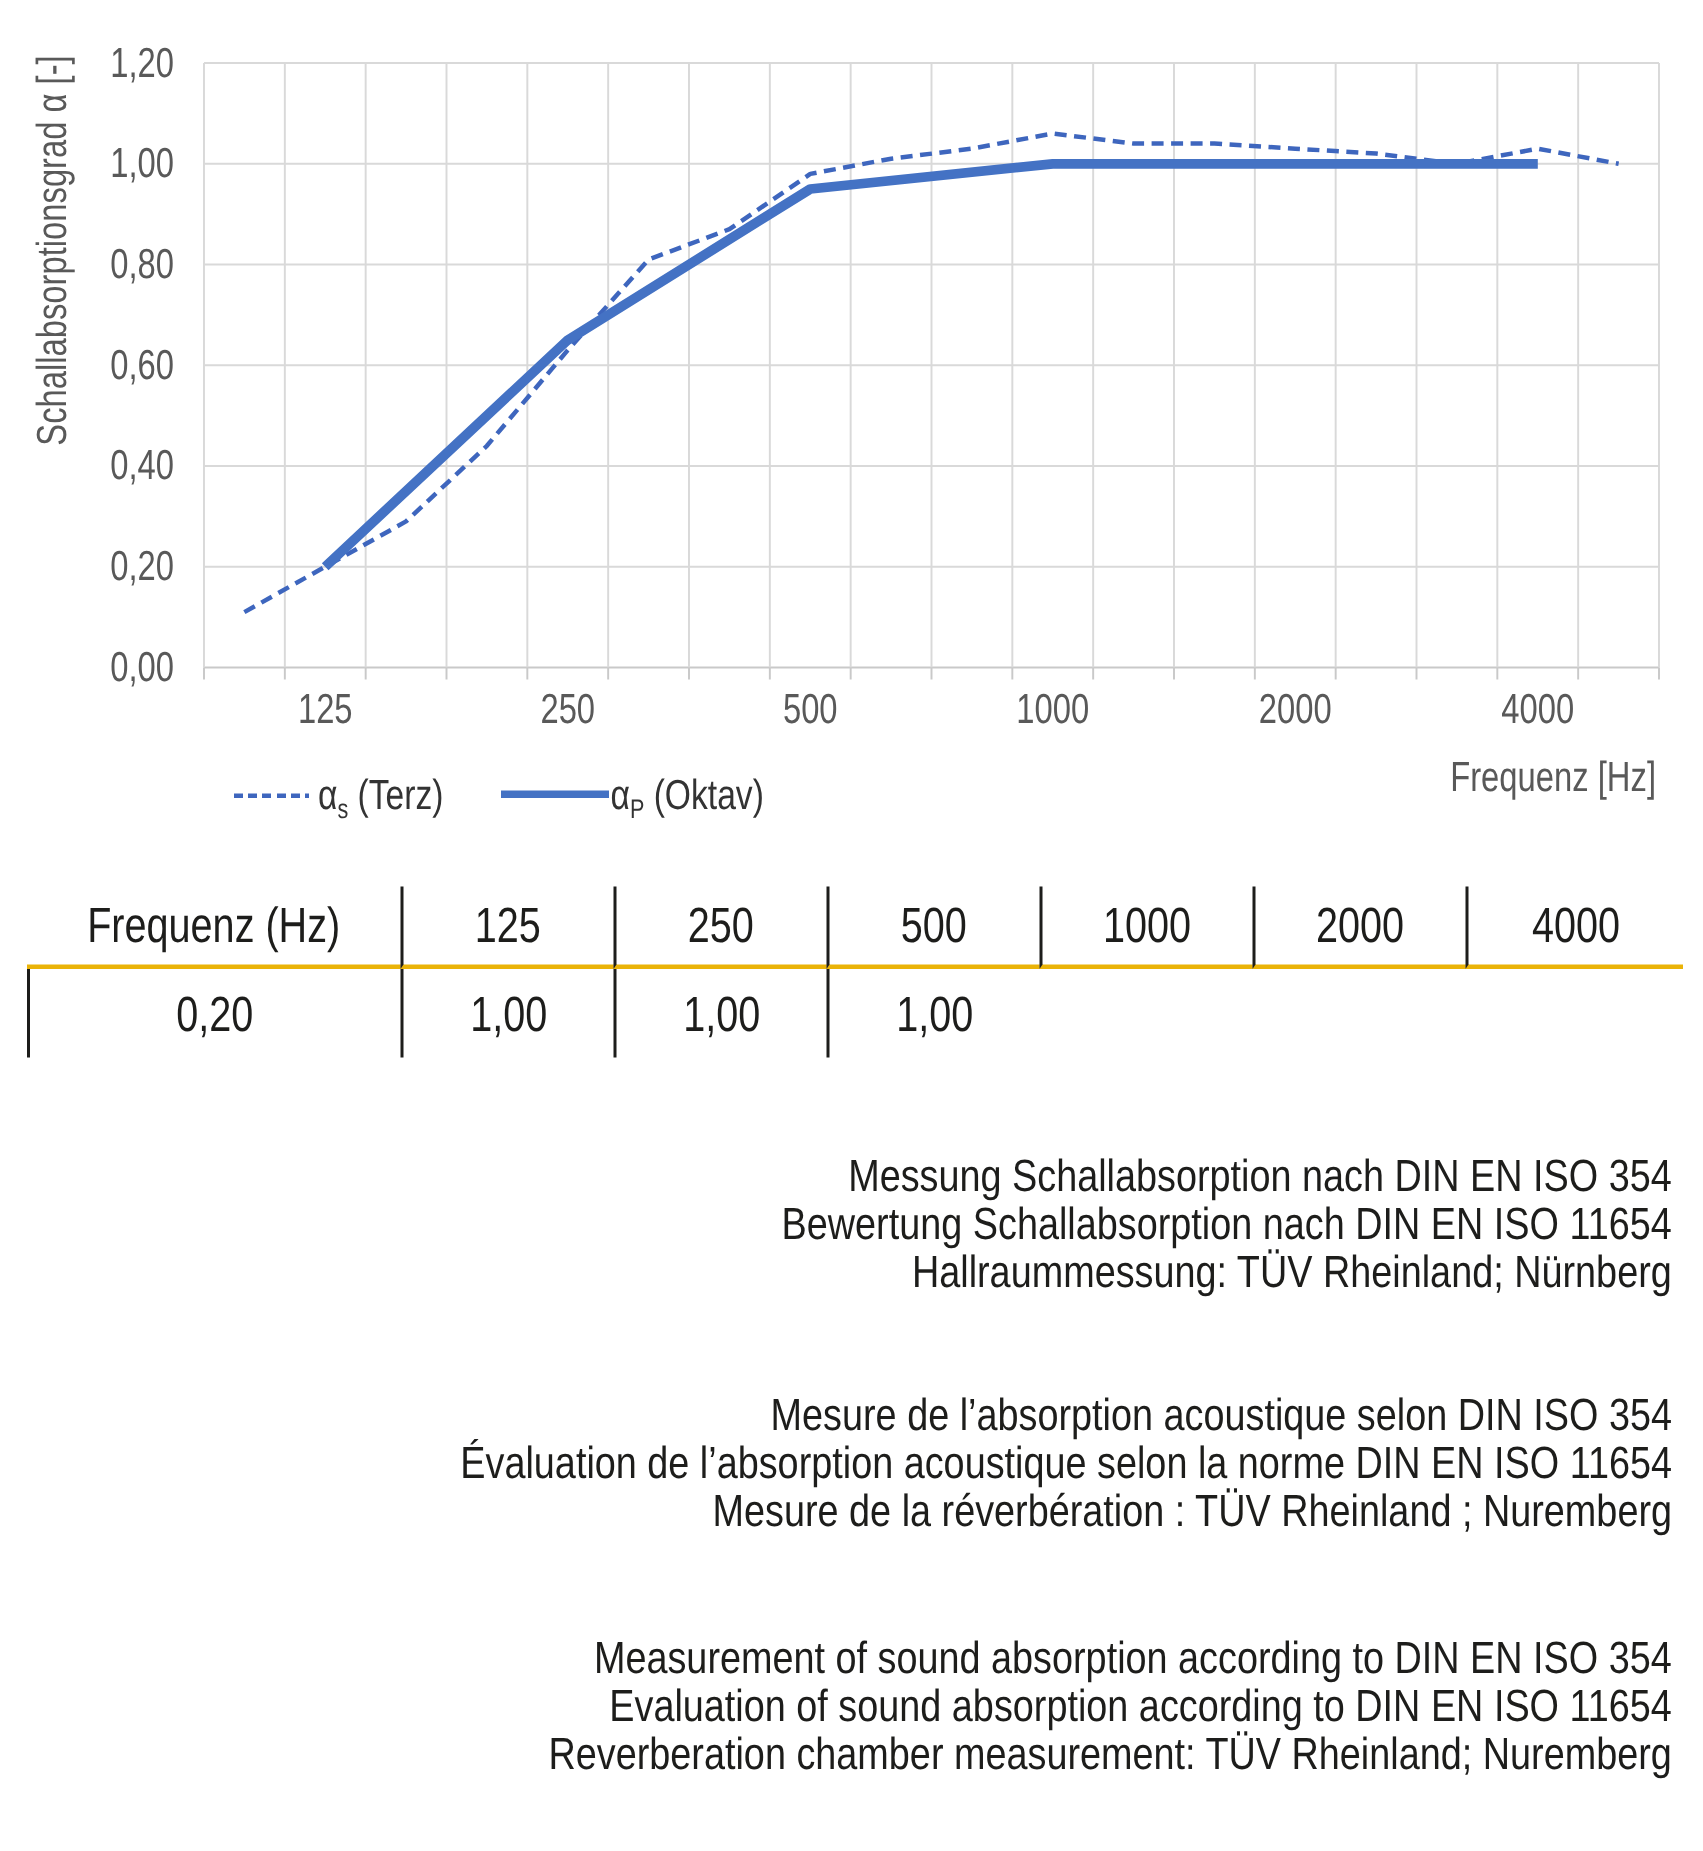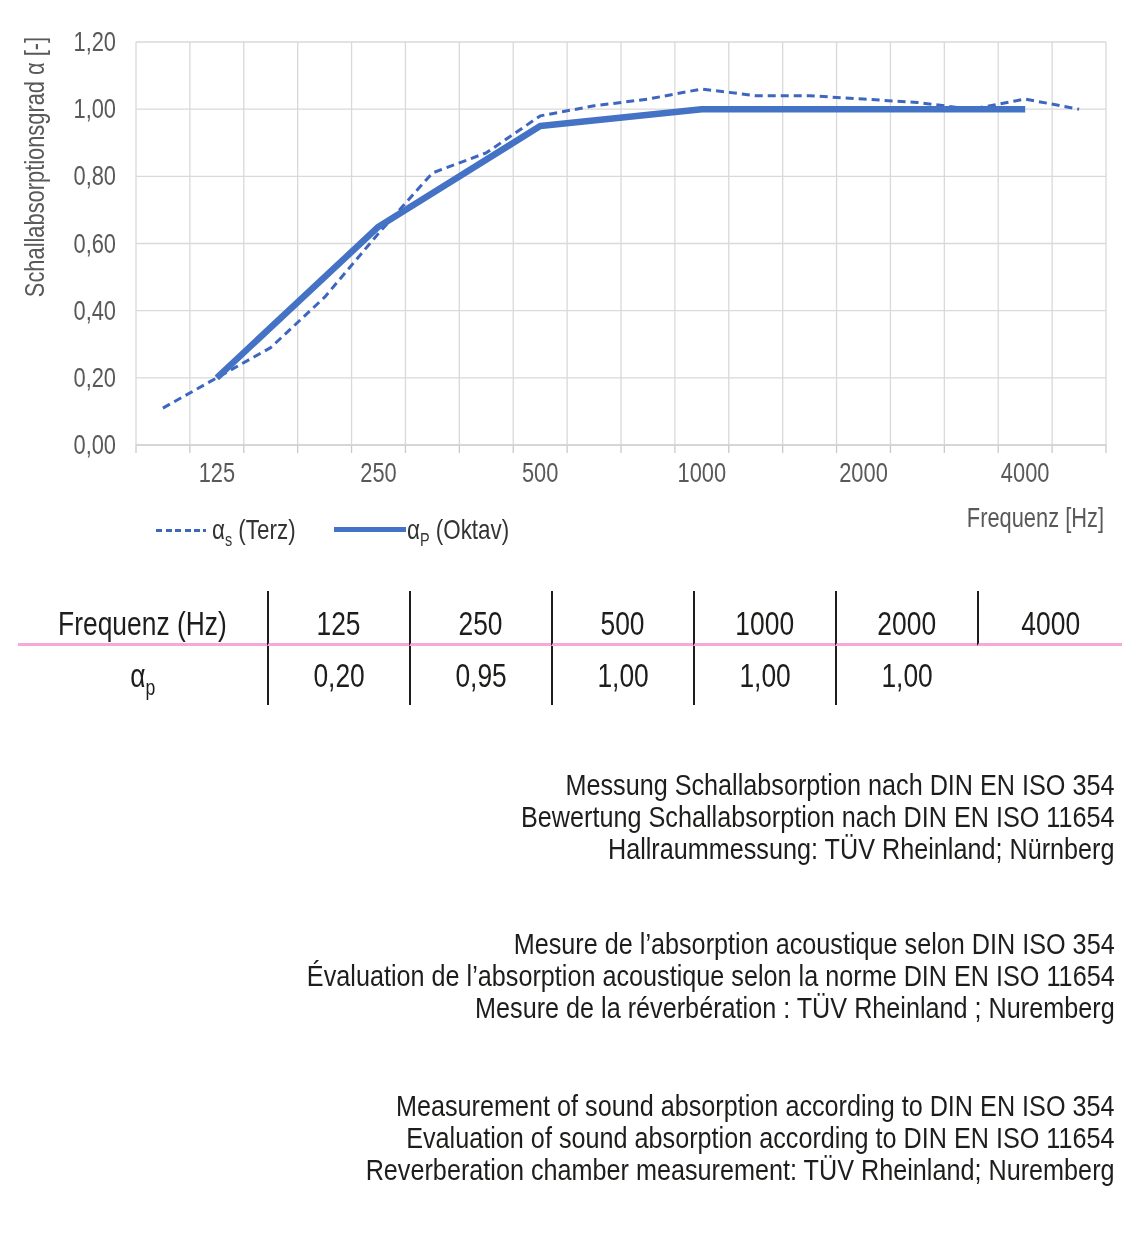--- a/index.html
+++ b/index.html
@@ -44,21 +44,21 @@
   .alpha-table .cell{
     display:flex;align-items:center;justify-content:center;
     font-size:33px;
   }
   .alpha-table .cell > span{
     display:inline-block;
     transform:scaleX(0.80);
     transform-origin:50% 50%;
     white-space:nowrap;
   }
-  .alpha-table .hdr{border-bottom:3px solid #f9a8d4;align-items:flex-end;}
+  .alpha-table .hdr{border-bottom:3px solid #eab308;}
   .alpha-table .vline{border-left:2px solid #1D1D1B;}
   .alpha-table sub{font-size:22px;line-height:0;}
   
   .note{
     position:absolute;right:20px;
     text-align:right;
     font-size:30px;
     line-height:32px;
     color:#1D1D1B;
     white-space:nowrap;
@@ -163,28 +163,22 @@
     <div class="cell hdr vline">
         <span>1000</span>
       </div>
     <div class="cell hdr vline">
         <span>2000</span>
       </div>
     <div class="cell hdr vline">
         <span>4000</span>
       </div>
 
-    <div class="cell">
-        <span><span>α</span><sub>p</sub></span>
-      </div>
     <div class="cell vline">
         <span>0,20</span>
-      </div>
-    <div class="cell vline">
-        <span>0,95</span>
       </div>
     <div class="cell vline">
         <span>1,00</span>
       </div>
     <div class="cell vline">
         <span>1,00</span>
       </div>
     <div class="cell vline">
         <span>1,00</span>
       </div>

